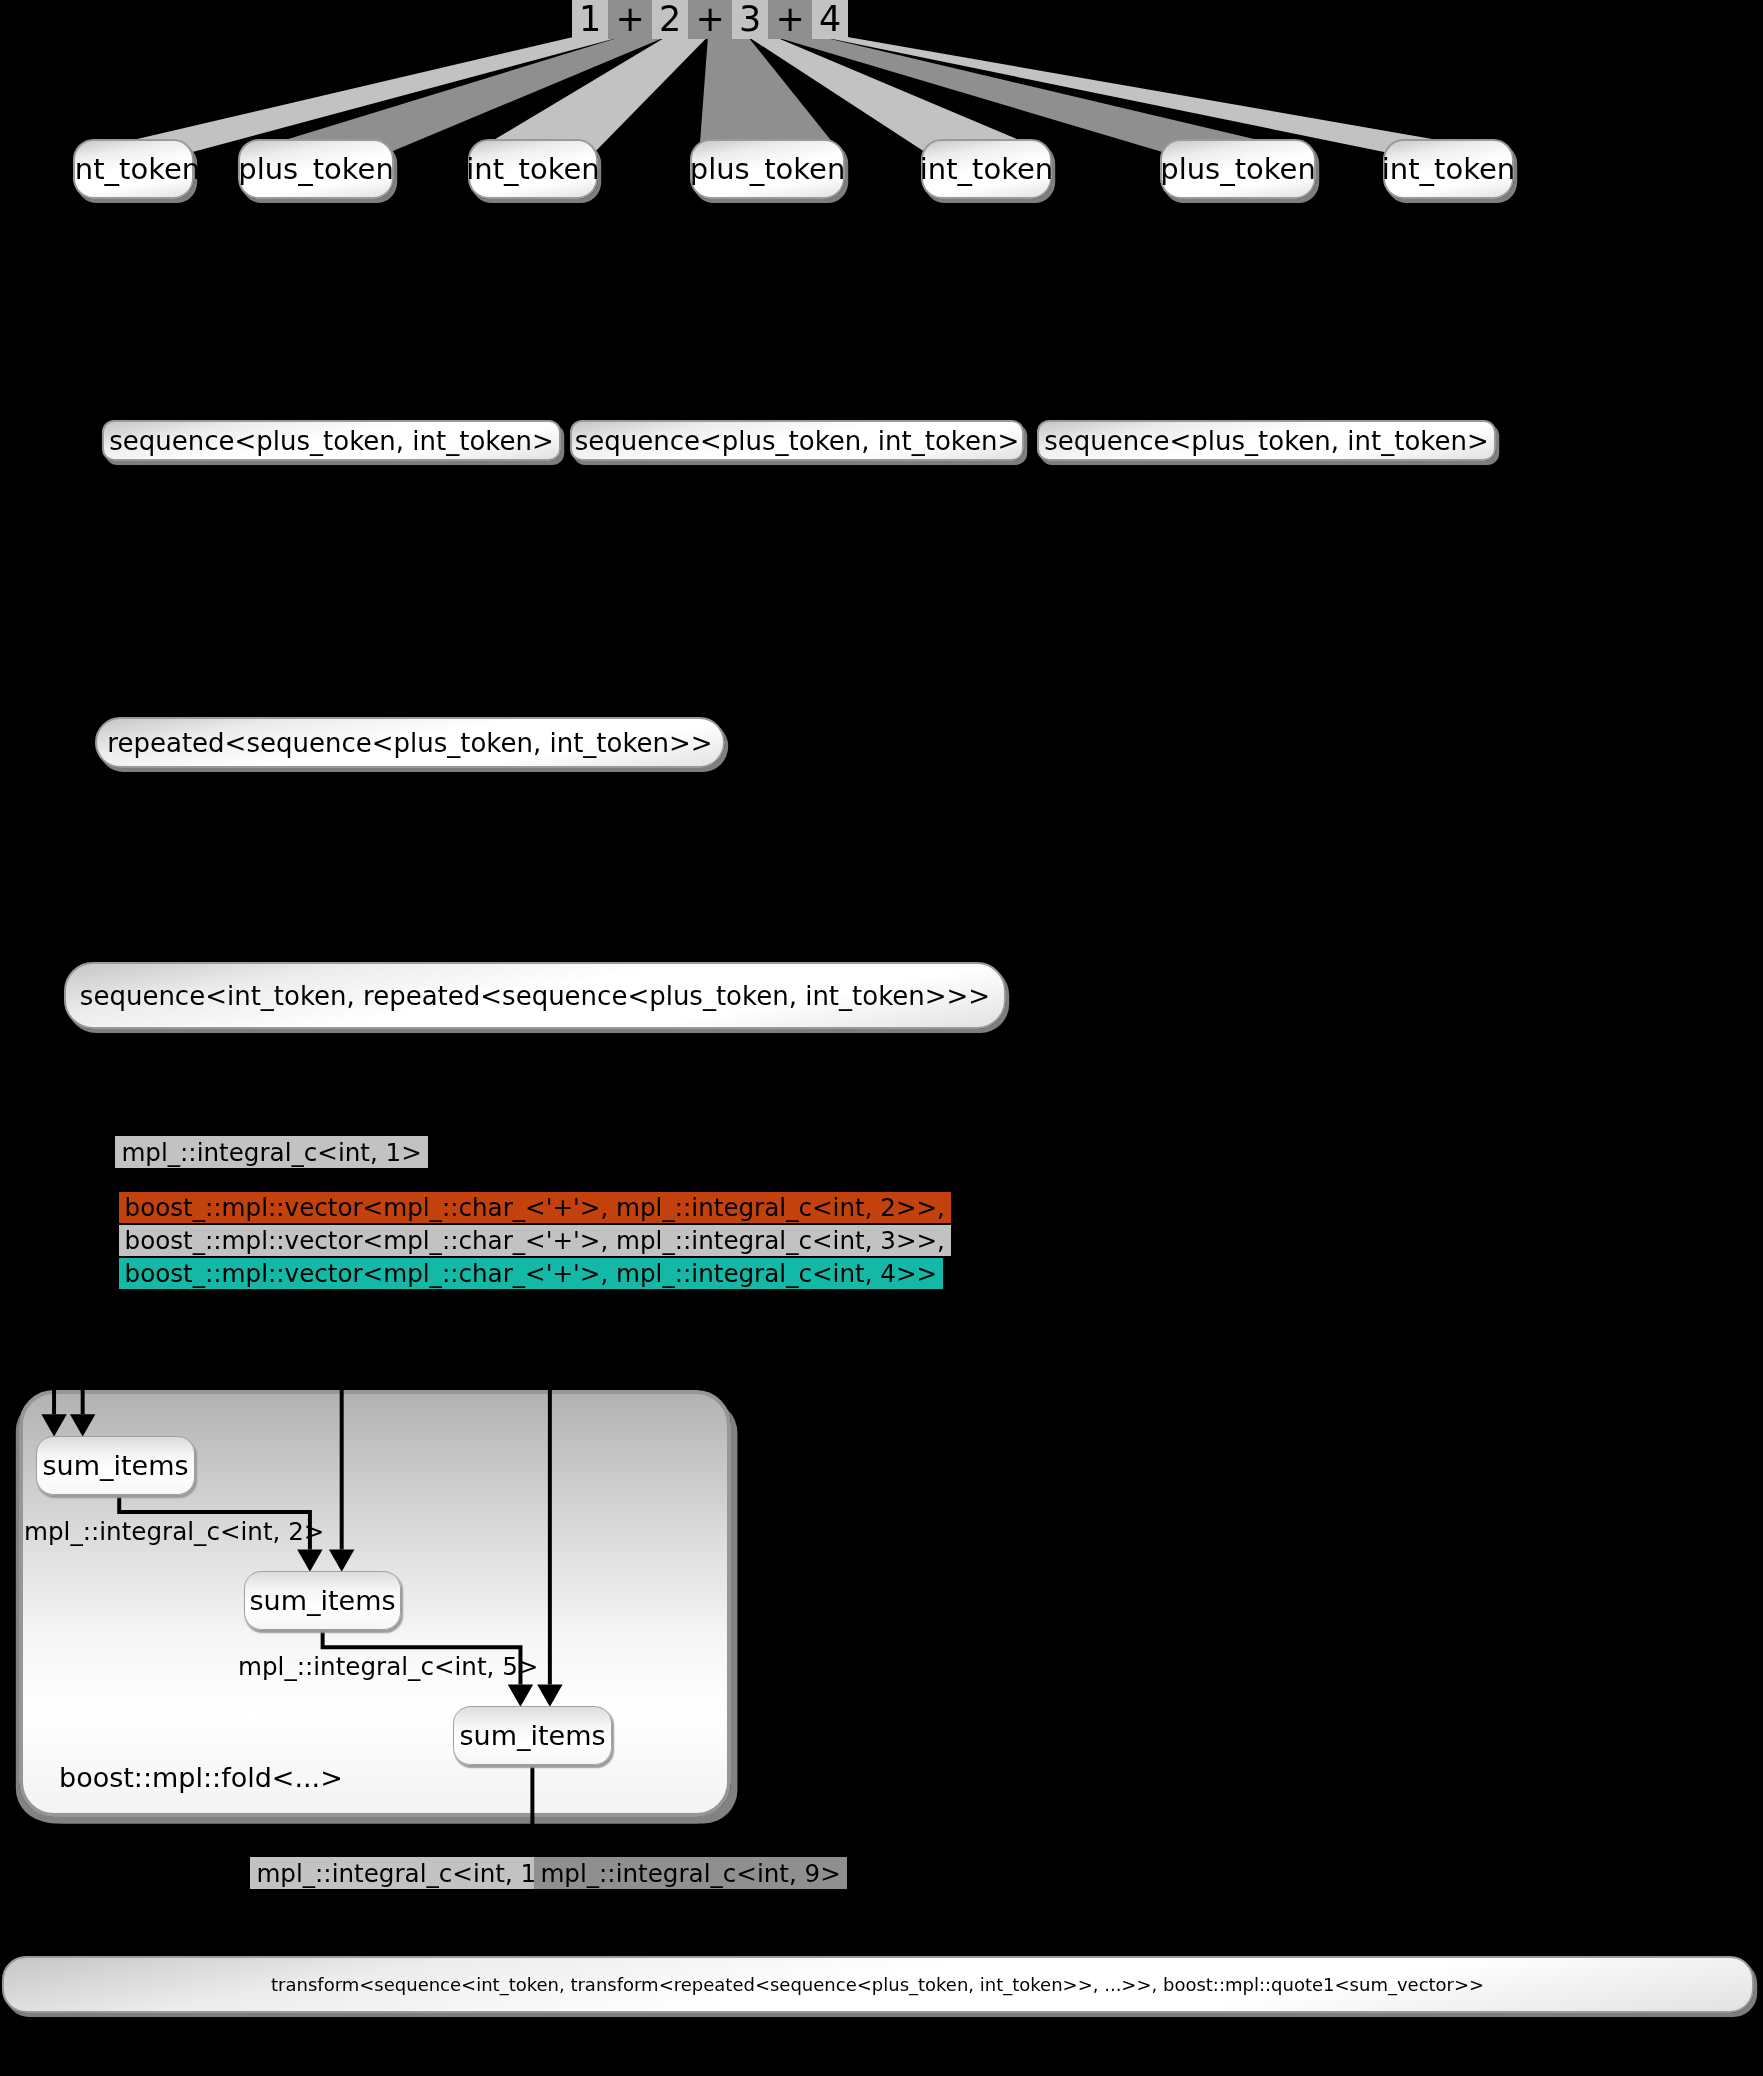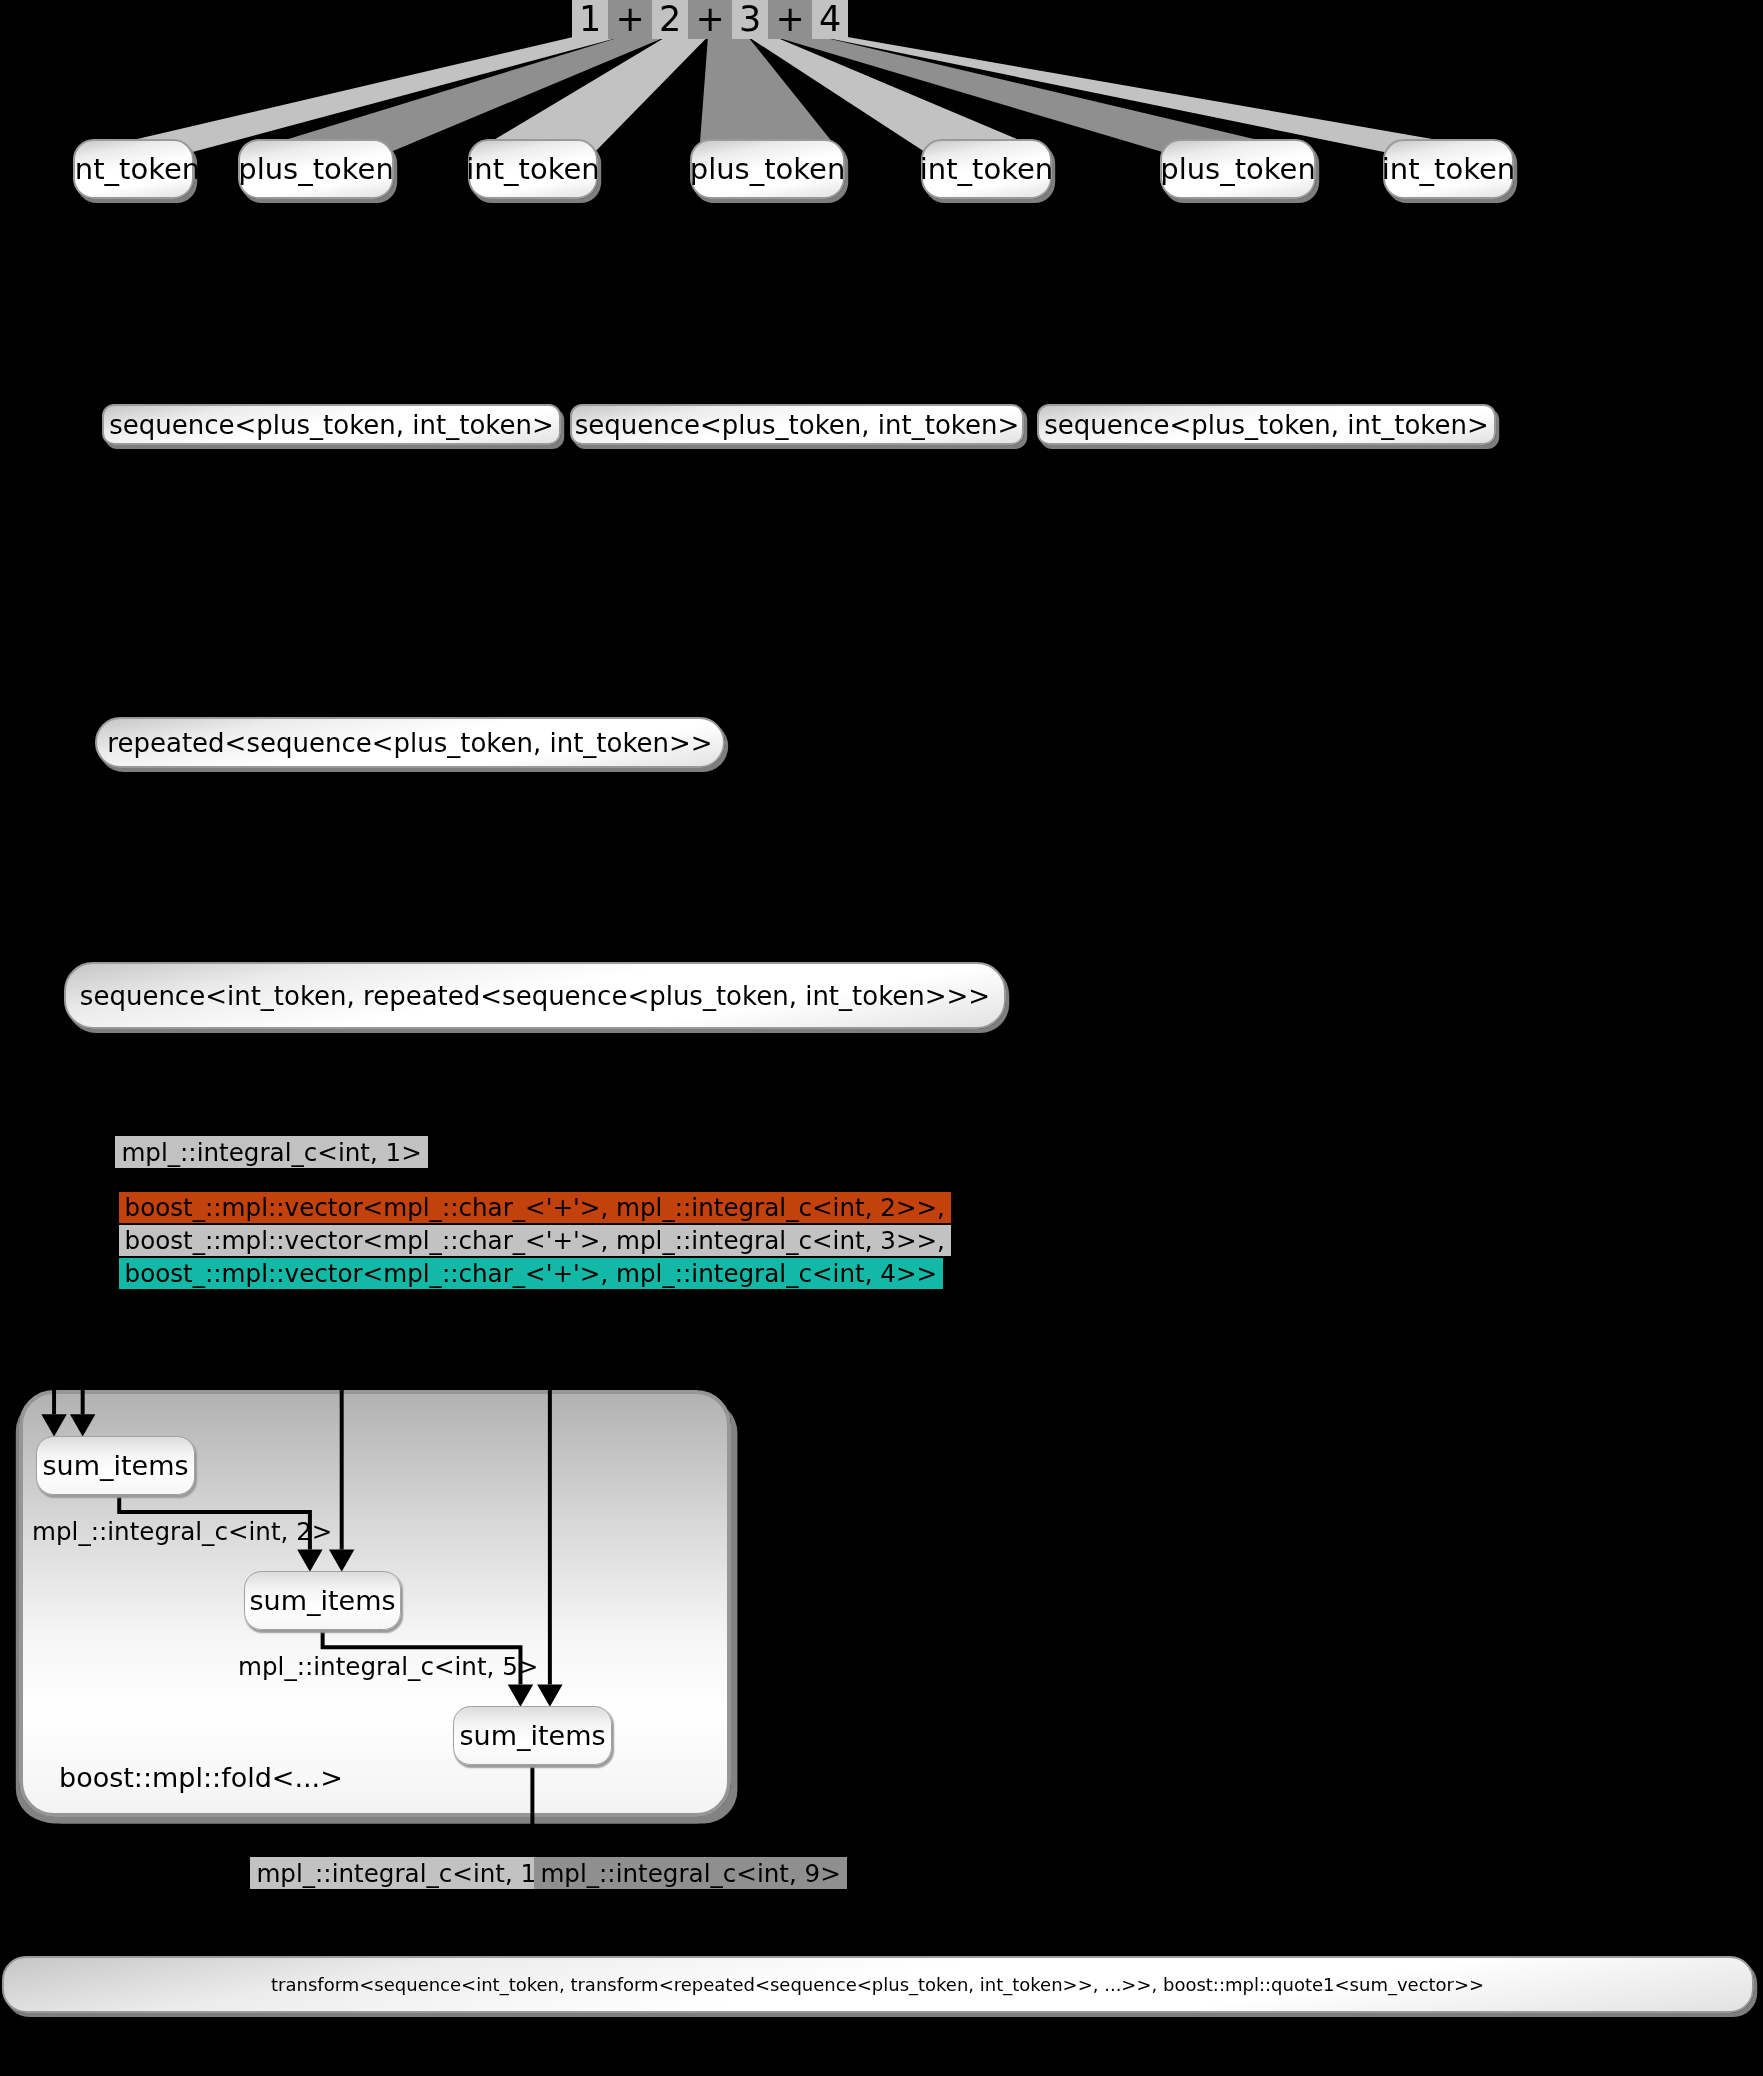--- a/index.html
+++ b/index.html
@@ -13,21 +13,21 @@
 
   
   .overlay{position:absolute;left:0;top:0;z-index:5;pointer-events:none;}
 
   
   .node{position:absolute;display:flex;align-items:center;justify-content:center;
         background:linear-gradient(170deg,#c6c6c6 0%,#ececec 22%,#ffffff 48%,#ffffff 72%,#e2e2e2 100%);
         border:2.4px solid #9a9a9a;box-sizing:border-box;
         box-shadow:3.2px 4px 0 #7e7e7e;z-index:10;white-space:nowrap;}
   .tok{top:139px;height:60px;border-radius:20.7px;font-size:29px;}
-  .seq{top:404px;height:41px;border-radius:12px;font-size:26px;text-align:right;}
+  .seq{top:420px;height:41px;border-radius:12px;font-size:26px;text-align:right;}
   .big{border-radius:25.4px;font-size:26px;}
 
   
   .hl{position:absolute;font-size:24.6px;line-height:29px;padding:1.6px 6.4px;white-space:nowrap;z-index:10;}
 
   .veclines{position:absolute;left:119px;top:1192px;z-index:10;}
   .veclines .hl-line{display:table;font-size:24.6px;line-height:29px;padding:0.8px 5.6px;margin-bottom:2.4px;white-space:nowrap;}
 
   
   .fold{position:absolute;left:19px;top:1390px;width:712px;height:427px;box-sizing:border-box;
@@ -102,21 +102,21 @@
   <div class="veclines">
     <div class="hl-line" style="background-color: #c2410c;">boost_::mpl::vector&lt;mpl_::char_&lt;'+'&gt;, mpl_::integral_c&lt;int, 2&gt;&gt;,</div>
     <div class="hl-line" style="background-color: rgb(194, 194, 194);">boost_::mpl::vector&lt;mpl_::char_&lt;'+'&gt;, mpl_::integral_c&lt;int, 3&gt;&gt;,</div>
     <div class="hl-line" style="background-color: #14b8a6;">boost_::mpl::vector&lt;mpl_::char_&lt;'+'&gt;, mpl_::integral_c&lt;int, 4&gt;&gt;</div>
   </div>
 
   <div class="node sum" style="left:36px;top:1436px;">sum_items</div>
   <div class="node sum" style="left:244px;top:1571px;width:157px;">sum_items</div>
   <div class="node sum" style="left:453px;top:1706px;">sum_items</div>
 
-  <div class="edge-label" style="left:32px;top:1517px;">mpl_::integral_c&lt;int, 2&gt;</div>
+  <div class="edge-label" style="left:24px;top:1517px;">mpl_::integral_c&lt;int, 2&gt;</div>
   <div class="edge-label" style="left:238px;top:1652px;">mpl_::integral_c&lt;int, 5&gt;</div>
   <div class="fold-label">boost::mpl::fold&lt;...&gt;</div>
 
   <div class="hl" style="left: 250px; top: 1857px; background-color: rgb(194, 194, 194);">mpl_::integral_c&lt;int, 1&gt;</div>
   <div class="hl" style="left: 534px; top: 1857px; background-color: rgb(143, 143, 143);">mpl_::integral_c&lt;int, 9&gt;</div>
 
   <div class="node big" style="left:1.6px;top:1956px;width:1752px;height:57px;border-radius:24px;font-size:18px;">transform&lt;sequence&lt;int_token, transform&lt;repeated&lt;sequence&lt;plus_token, int_token&gt;&gt;, ...&gt;&gt;, boost::mpl::quote1&lt;sum_vector&gt;&gt;</div>
 
 </div>
 

